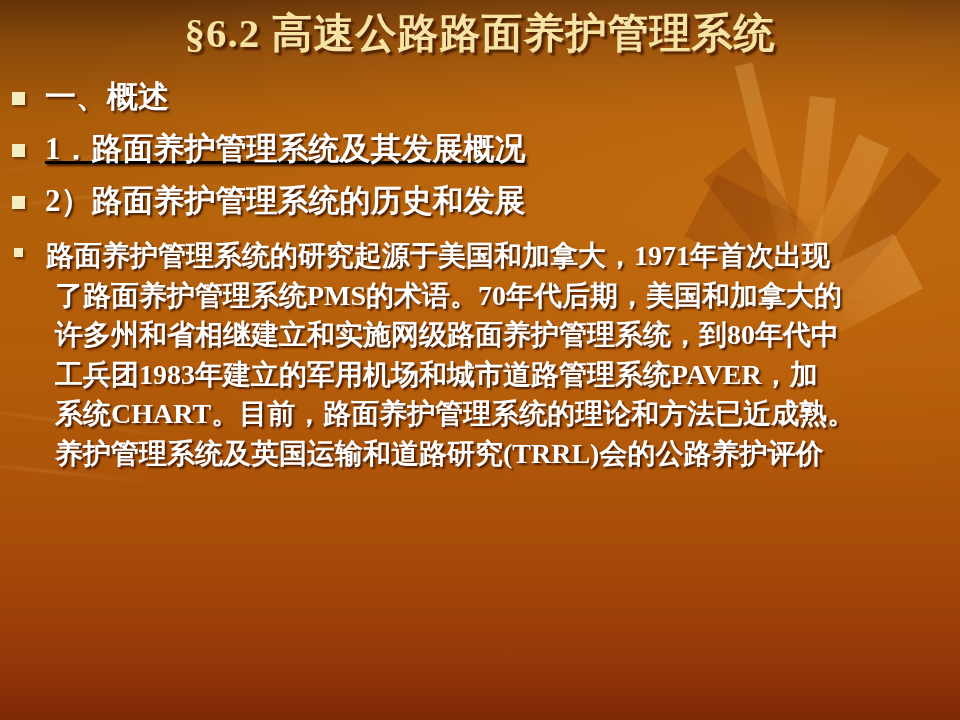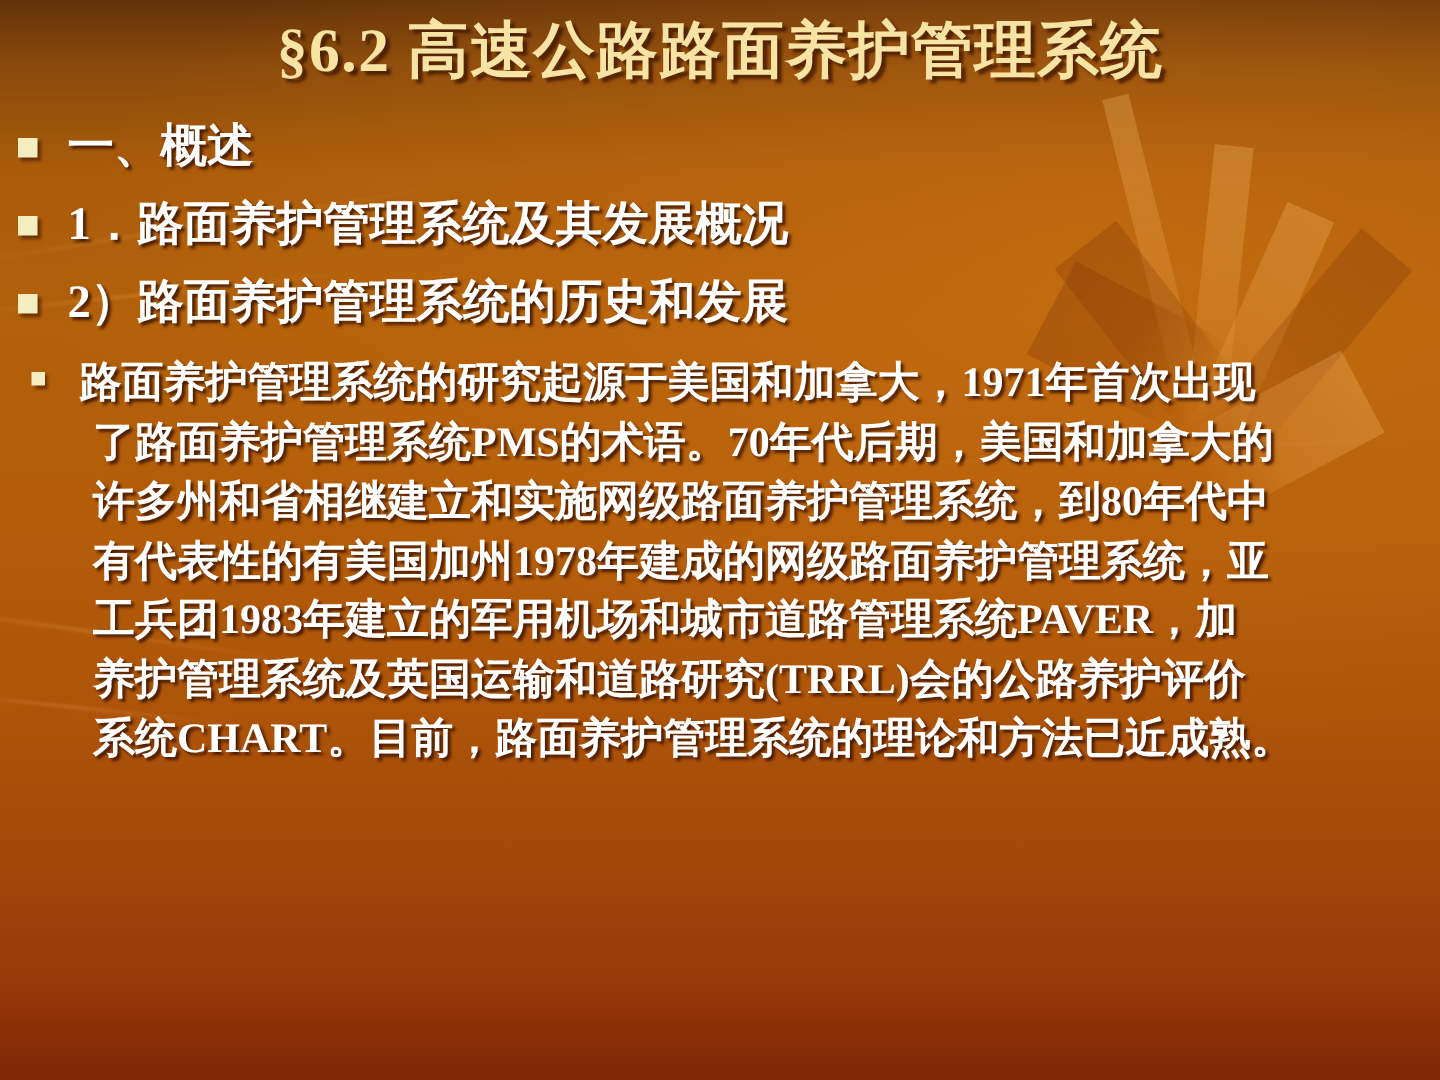--- a/index.html
+++ b/index.html
@@ -108,21 +108,20 @@
     line-height: 1.25;
   }
 
   #para-block {
     position: absolute;
     left: 14px;
     top: 236px;
     width: 936px;
     display: flex;
     align-items: flex-start;
-    justify-content: flex-end;
   }
   #para-lines {
     margin-left: 14px;
     width: 906px;
   }
   .para-line {
     font-size: 28px;
     font-weight: bold;
     color: #ffffff;
     text-shadow: 2px 2px 2px rgba(55,18,0,0.85);
@@ -161,37 +160,36 @@
 
   <div id="content">
 
     <div id="title">§6.2  高速公路路面养护管理系统</div>
 
     <div class="bullet-row" style="left:12px; top:78px;">
       <span class="sq-bullet"></span>
       <span class="heading-text">一、概述</span>
     </div>
 
-    <div class="bullet-row" style="left:12px; top:130px;">
+    <div class="bullet-row" style="left:12px; top:130px;text-decoration:underline;">
       <span class="sq-bullet"></span>
       <span class="heading-text">1．路面养护管理系统及其发展概况</span>
     </div>
 
     <div class="bullet-row" style="left:12px; top:182px;">
       <span class="sq-bullet"></span>
       <span class="heading-text">2）路面养护管理系统的历史和发展</span>
     </div>
 
     <div id="para-block">
       <span class="sq-bullet small"></span>
       <div id="para-lines">
         <div class="para-line center-ish">路面养护管理系统的研究起源于美国和加拿大，1971年首次出现</div>
         <div class="para-line indent">了路面养护管理系统PMS的术语。70年代后期，美国和加拿大的</div>
         <div class="para-line indent">许多州和省相继建立和实施网级路面养护管理系统，到80年代中</div>
-        <div class="para-line indent">有代表性的有美国加州1978年建成的网级路面养护管理系统，亚</div>
         <div class="para-line indent">工兵团1983年建立的军用机场和城市道路管理系统PAVER，加</div>
+        <div class="para-line indent">系统CHART。目前，路面养护管理系统的理论和方法已近成熟。</div>
         <div class="para-line indent">养护管理系统及英国运输和道路研究(TRRL)会的公路养护评价</div>
-        <div class="para-line indent">系统CHART。目前，路面养护管理系统的理论和方法已近成熟。</div>
       </div>
     </div>
 
   </div>
 </div>
 
 </body></html>

